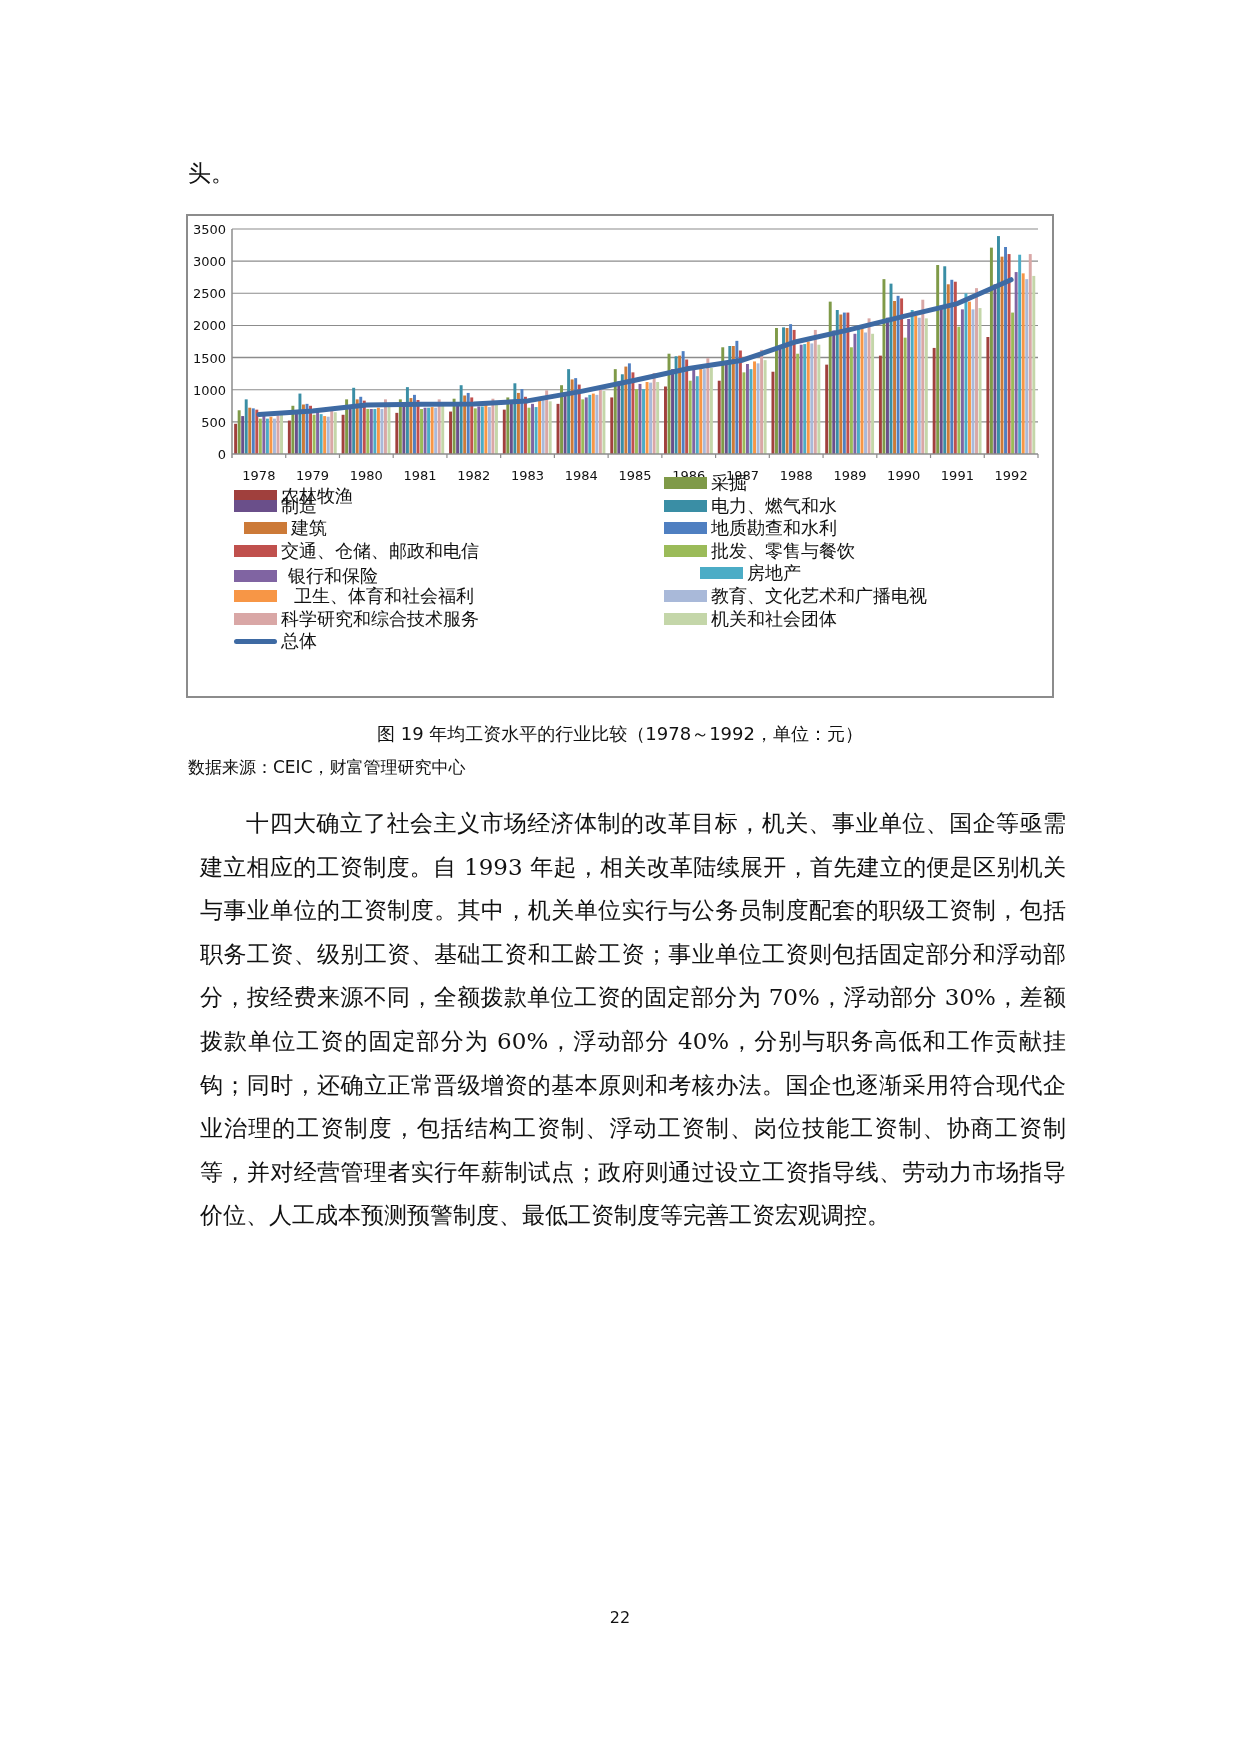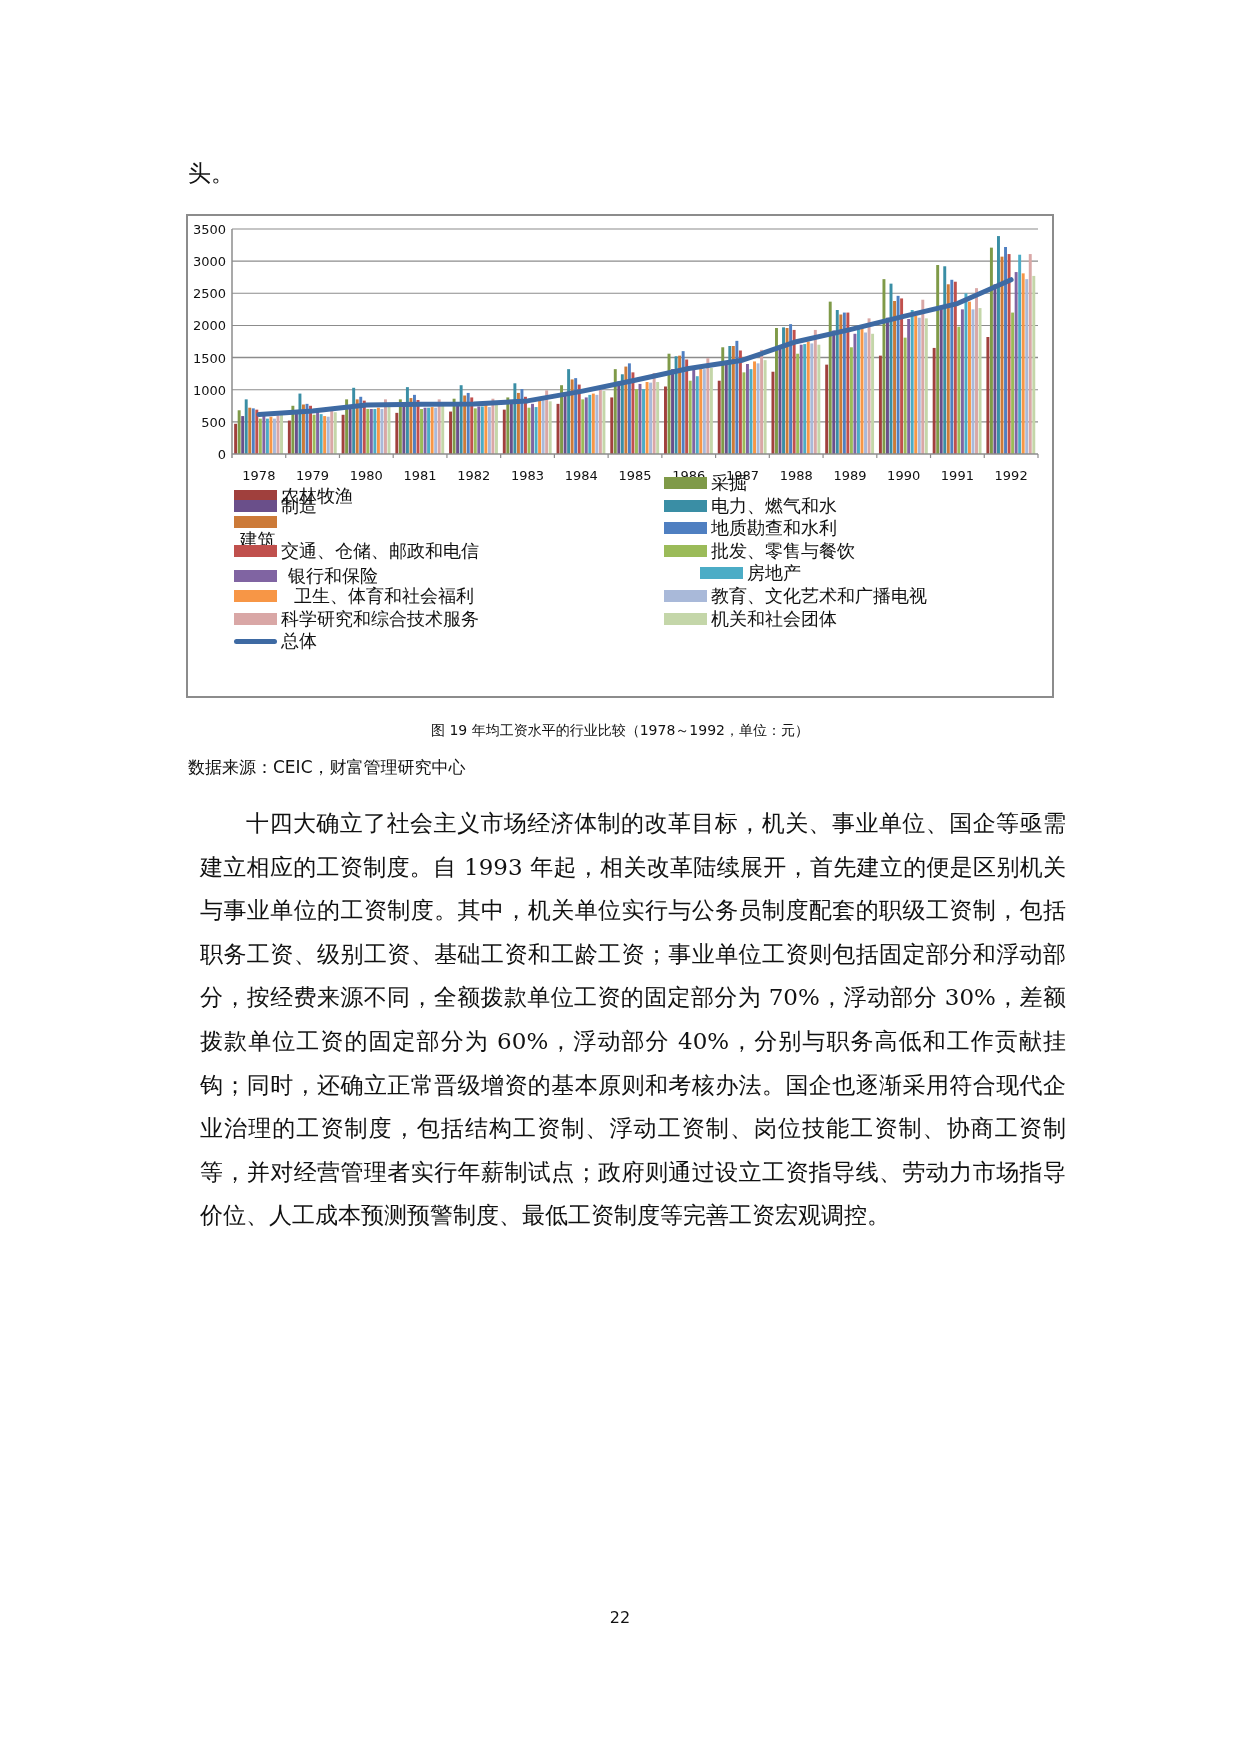--- a/index.html
+++ b/index.html
@@ -3,21 +3,21 @@
 <meta charset="utf-8">
 <style>
   html, body { margin: 0; padding: 0; background: #ffffff; }
   body { width: 1240px; height: 1754px; position: relative; overflow: hidden;
          font-family: "DejaVu Serif", "Liberation Serif", serif; color: #111; }
   .lead { position: absolute; left: 188px; top: 158px; font-size: 23px; }
   .chart-frame { position: absolute; left: 186px; top: 214px; width: 868px; height: 484px;
                  border: 2px solid #8c8c8c; box-sizing: border-box; background: #fff; }
   .chart-svg { position: absolute; left: 0; top: 0; }
   .caption { position: absolute; left: 0; width: 1240px; top: 722px; text-align: center;
-             font-size: 14px; font-family: "DejaVu Sans", "Liberation Sans", sans-serif; }
+             font-size: 18px; font-family: "DejaVu Sans", "Liberation Sans", sans-serif; }
   .source { position: absolute; left: 188px; top: 756px; font-size: 17px;
             font-family: "DejaVu Sans", "Liberation Sans", sans-serif; }
   .para { position: absolute; left: 188px; top: 790px; width: 866px; font-size: 23px;
           line-height: 43.6px; text-align: justify; text-indent: 46px; margin: 12px; }
   .page-num { position: absolute; left: 0; width: 1240px; top: 1608px; text-align: center;
               font-size: 16px; font-family: "DejaVu Sans", "Liberation Sans", sans-serif; }
   .legend { position: absolute; left: 0; top: 0; }
   .legend-item { position: absolute; display: flex; align-items: center; font-size: 18px;
                  font-family: "DejaVu Sans", "Liberation Sans", sans-serif; white-space: nowrap; }
   .swatch { display: inline-block; width: 43px; height: 12px; margin-right: 4px; }
@@ -310,21 +310,21 @@
         <span>采掘</span>
       </div>
       <div class="legend-item" style="left: 46px; top: 277.6px;">
         <span class="swatch" style="background: rgb(106, 79, 138);"></span>
         <span>制造</span>
       </div>
       <div class="legend-item" style="left: 476px; top: 277.6px;">
         <span class="swatch" style="background: rgb(58, 142, 165);"></span>
         <span>电力、燃气和水</span>
       </div>
-      <div class="legend-item" style="left: 46px; top: 300.2px; flex-direction: column;">
+      <div class="legend-item" style="left: 56px; top: 300.2px;">
         <span class="swatch" style="background: rgb(204, 122, 56);"></span>
         <span>建筑</span>
       </div>
       <div class="legend-item" style="left: 476px; top: 300.2px;">
         <span class="swatch" style="background: rgb(79, 127, 193);"></span>
         <span>地质勘查和水利</span>
       </div>
       <div class="legend-item" style="left: 46px; top: 322.8px;">
         <span class="swatch" style="background: rgb(192, 80, 77);"></span>
         <span>交通、仓储、邮政和电信</span>

